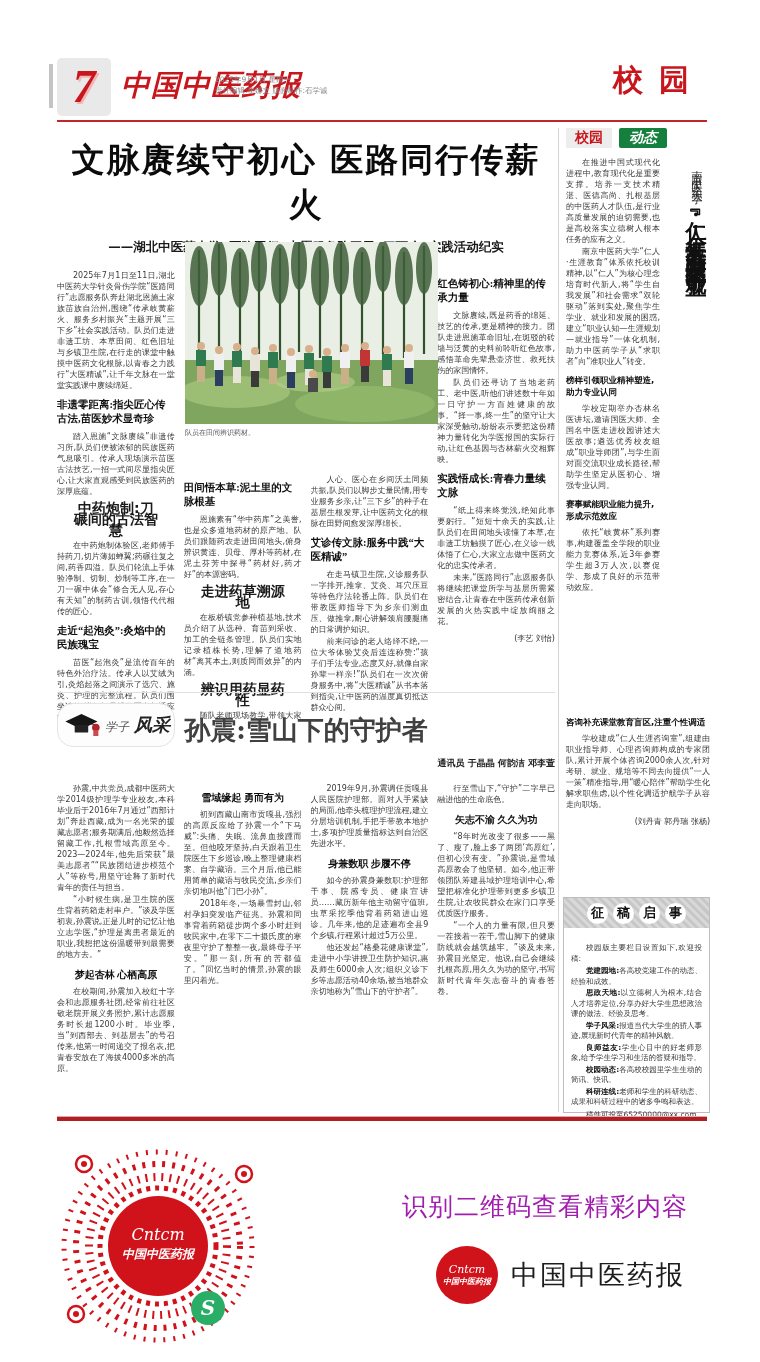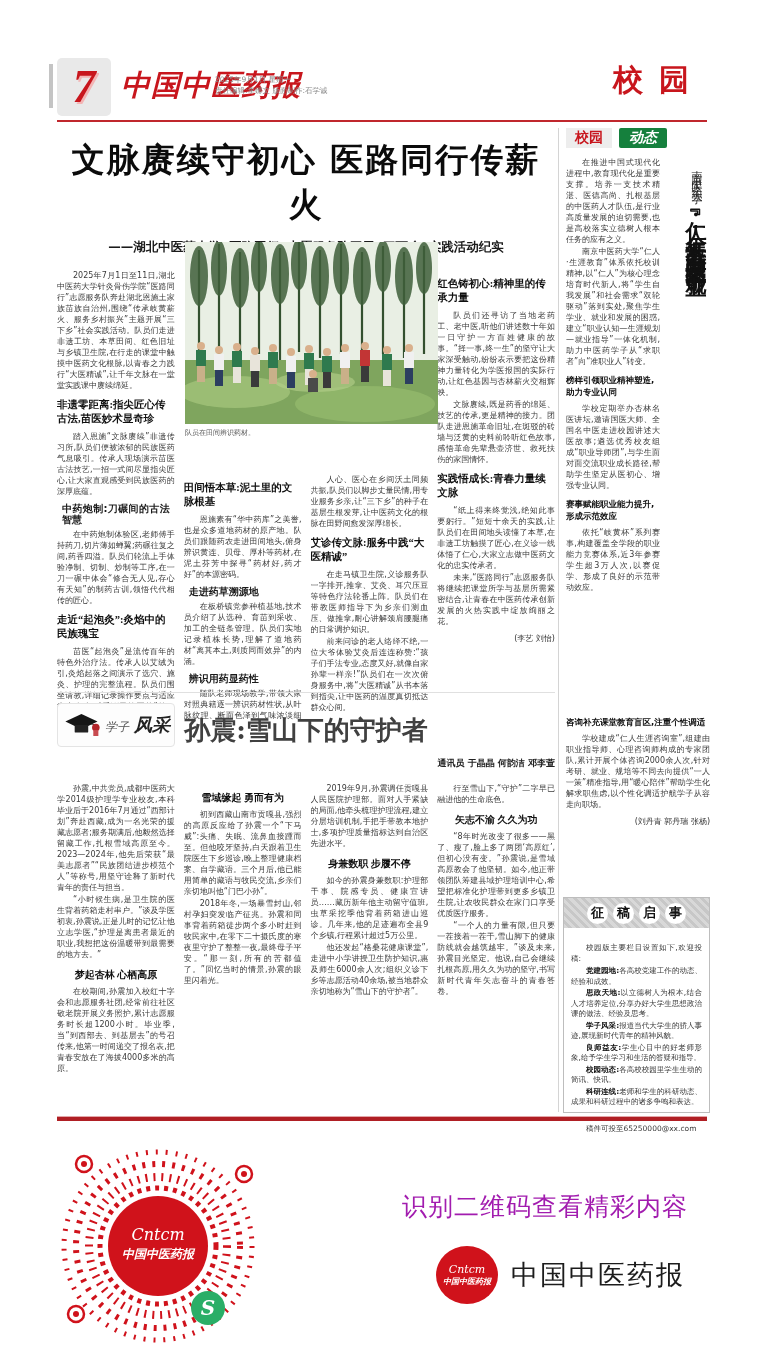--- a/index.html
+++ b/index.html
@@ -24,21 +24,21 @@
   #rule1 { position:absolute; left:57px; top:120px; width:650px; height:2px; background:#c0272d; }
   #vrule { position:absolute; left:558px; top:128px; width:1px; height:984px; background:#d4d4d4; }
 
   
   .blk { font-size:8px; line-height:11px; text-align:justify; color:#3a3a3a; }
   .blk.p { text-indent:2em; margin-bottom:1px; }
   .blk.h { font-family:"Liberation Serif", serif; font-weight:700; font-size:10.5px; line-height:14px;
            color:#101010; margin:7px 0 5px; text-align:left; }
   .blk.hc { font-family:"Liberation Serif", serif; font-weight:700; font-size:10px; line-height:13px;
             color:#101010; margin:8px 0 5px; text-align:center; }
-  .blk.h2 { font-weight:700; font-size:10px; color:#1a1a1a; margin:6px 5px 4px; }
+  .blk.h2 { font-weight:700; font-size:14px; color:#1a1a1a; margin:6px 16px 4px; text-align:center; }
   .blk.by { text-align:right; margin-top:6px; color:#333; }
 
   
   #main-article { position:absolute; left:57px; top:138px; width:498px; height:550px; }
   .m-head { text-align:center; font-weight:900; font-size:33px; letter-spacing:2px; color:#0b0b0b;
             font-family:"DejaVu Sans", sans-serif; }
   .m-sub  { text-align:center; font-size:12.5px; font-weight:700; color:#1a1a1a; margin-top:11px; }
   .m-cols { display:flex; gap:9px; margin-top:14px; height:452px; }
   .col { flex:1; overflow:hidden; }
   .col.has-photo { padding-top:204px; }
@@ -66,26 +66,26 @@
   
   #notice { position:absolute; left:563px; top:897px; width:147px; height:216px; border:1px solid #bdbdbd; background:#fff; }
   .n-title { height:30px; display:flex; align-items:center; justify-content:center; gap:5px;
              background:repeating-linear-gradient(45deg,#d8d8d8 0 3px,#c7c7c7 3px 6px); }
   .circ-char { width:21px; height:21px; border-radius:50%; background:#fff; display:flex; align-items:center;
                justify-content:center; font-family:"Liberation Serif", serif; font-weight:700; font-size:13px; color:#111; }
   .n-body { padding:15px 7px; font-size:7.5px; line-height:10.5px; text-align:justify; color:#3a3a3a; }
   .n-intro { text-indent:2em; margin-bottom:2px; }
   .n-item { text-indent:2em; margin-bottom:1px; }
   .n-item b { color:#111; }
-  .n-foot { text-indent:2em; margin-top:16px; }
+  .n-foot { text-indent:2em; margin-top:2px; }
 
   
   #feature { position:absolute; left:57px; top:692px; width:498px; height:420px; border-top:1px solid #e0e0e0; padding-top:8px; }
   .badge { position:absolute; left:0; top:10px; width:118px; height:44px; display:flex; align-items:center;
-           border:1px solid #e4e4e4; border-radius:4px; background:#fdfdfd; padding:2px 4px; }
+           border:1px solid #e4e4e4; border-radius:16px; background:#fdfdfd; padding:2px 4px; }
   .badge-text { font-family:"DejaVu Serif", serif; font-style:italic; margin-left:4px; white-space:nowrap; }
   .badge-zi { font-size:12px; color:#555; }
   .badge-fc { font-size:18px; font-weight:700; color:#222; }
   .f-title { text-align:center; font-family:"DejaVu Serif", serif; font-weight:900; font-size:26px; color:#404040; margin-top:12px; }
   .f-by { text-align:right; font-size:9px; color:#222; margin-top:9px; font-weight:700; }
   .f-cols { display:flex; gap:9px; margin-top:13px; height:322px; }
 
   
   #band { position:absolute; left:57px; top:1116px; width:650px; height:5px; background:#b01f24; border-top:1px solid #e3a7a9; }
   #qr { position:absolute; left:56px; top:1146px; width:204px; height:210px; }
@@ -139,22 +139,22 @@
           <div class="blk p">随队老师现场教学,带领大家对照典籍逐一辨识药材性状,从叶脉纹理、断面色泽到气味浓淡细细比对,在观察中掌握鉴别要领,体会“纸上得来终觉浅”的实践真谛。</div>
         </div>
       <div class="col has-photo">
           <div class="blk p">人心、医心在乡间沃土同频共振,队员们以脚步丈量民情,用专业服务乡亲,让“三下乡”的种子在基层生根发芽,让中医药文化的根脉在田野间愈发深厚绵长。</div>
           <div class="blk h">艾诊传文脉:服务中践“大医精诚”</div>
           <div class="blk p">在走马镇卫生院,义诊服务队一字排开,推拿、艾灸、耳穴压豆等特色疗法轮番上阵。队员们在带教医师指导下为乡亲们测血压、做推拿,耐心讲解颈肩腰腿痛的日常调护知识。</div>
           <div class="blk p">前来问诊的老人络绎不绝,一位大爷体验艾灸后连连称赞:“孩子们手法专业,态度又好,就像自家孙辈一样亲!”队员们在一次次俯身服务中,将“大医精诚”从书本落到指尖,让中医药的温度真切抵达群众心间。</div>
         </div>
       <div class="col">
           <div class="blk h">红色铸初心:精神里的传承力量</div>
+          <div class="blk p">文脉赓续,既是药香的绵延、技艺的传承,更是精神的接力。团队走进恩施革命旧址,在斑驳的砖墙与泛黄的史料前聆听红色故事,感悟革命先辈悬壶济世、救死扶伤的家国情怀。</div>
           <div class="blk p">队员们还寻访了当地老药工、老中医,听他们讲述数十年如一日守护一方百姓健康的故事。“择一事,终一生”的坚守让大家深受触动,纷纷表示要把这份精神力量转化为学医报国的实际行动,让红色基因与杏林薪火交相辉映。</div>
-          <div class="blk p">文脉赓续,既是药香的绵延、技艺的传承,更是精神的接力。团队走进恩施革命旧址,在斑驳的砖墙与泛黄的史料前聆听红色故事,感悟革命先辈悬壶济世、救死扶伤的家国情怀。</div>
           <div class="blk h">实践悟成长:青春力量续文脉</div>
           <div class="blk p">“纸上得来终觉浅,绝知此事要躬行。”短短十余天的实践,让队员们在田间地头读懂了本草,在非遗工坊触摸了匠心,在义诊一线体悟了仁心,大家立志做中医药文化的忠实传承者。</div>
           <div class="blk p">未来,“医路同行”志愿服务队将继续把课堂所学与基层所需紧密结合,让青春在中医药传承创新发展的火热实践中绽放绚丽之花。</div>
           <div class="blk by">(李艺 刘怡)</div>
         </div>
     </div>
     <div id="photo-wrap">
       <svg width="253" height="182" viewBox="0 0 253 182">
         <rect width="253" height="182" fill="#e9efe4"></rect>
         <g stroke="#33502f" stroke-width="2.2">

